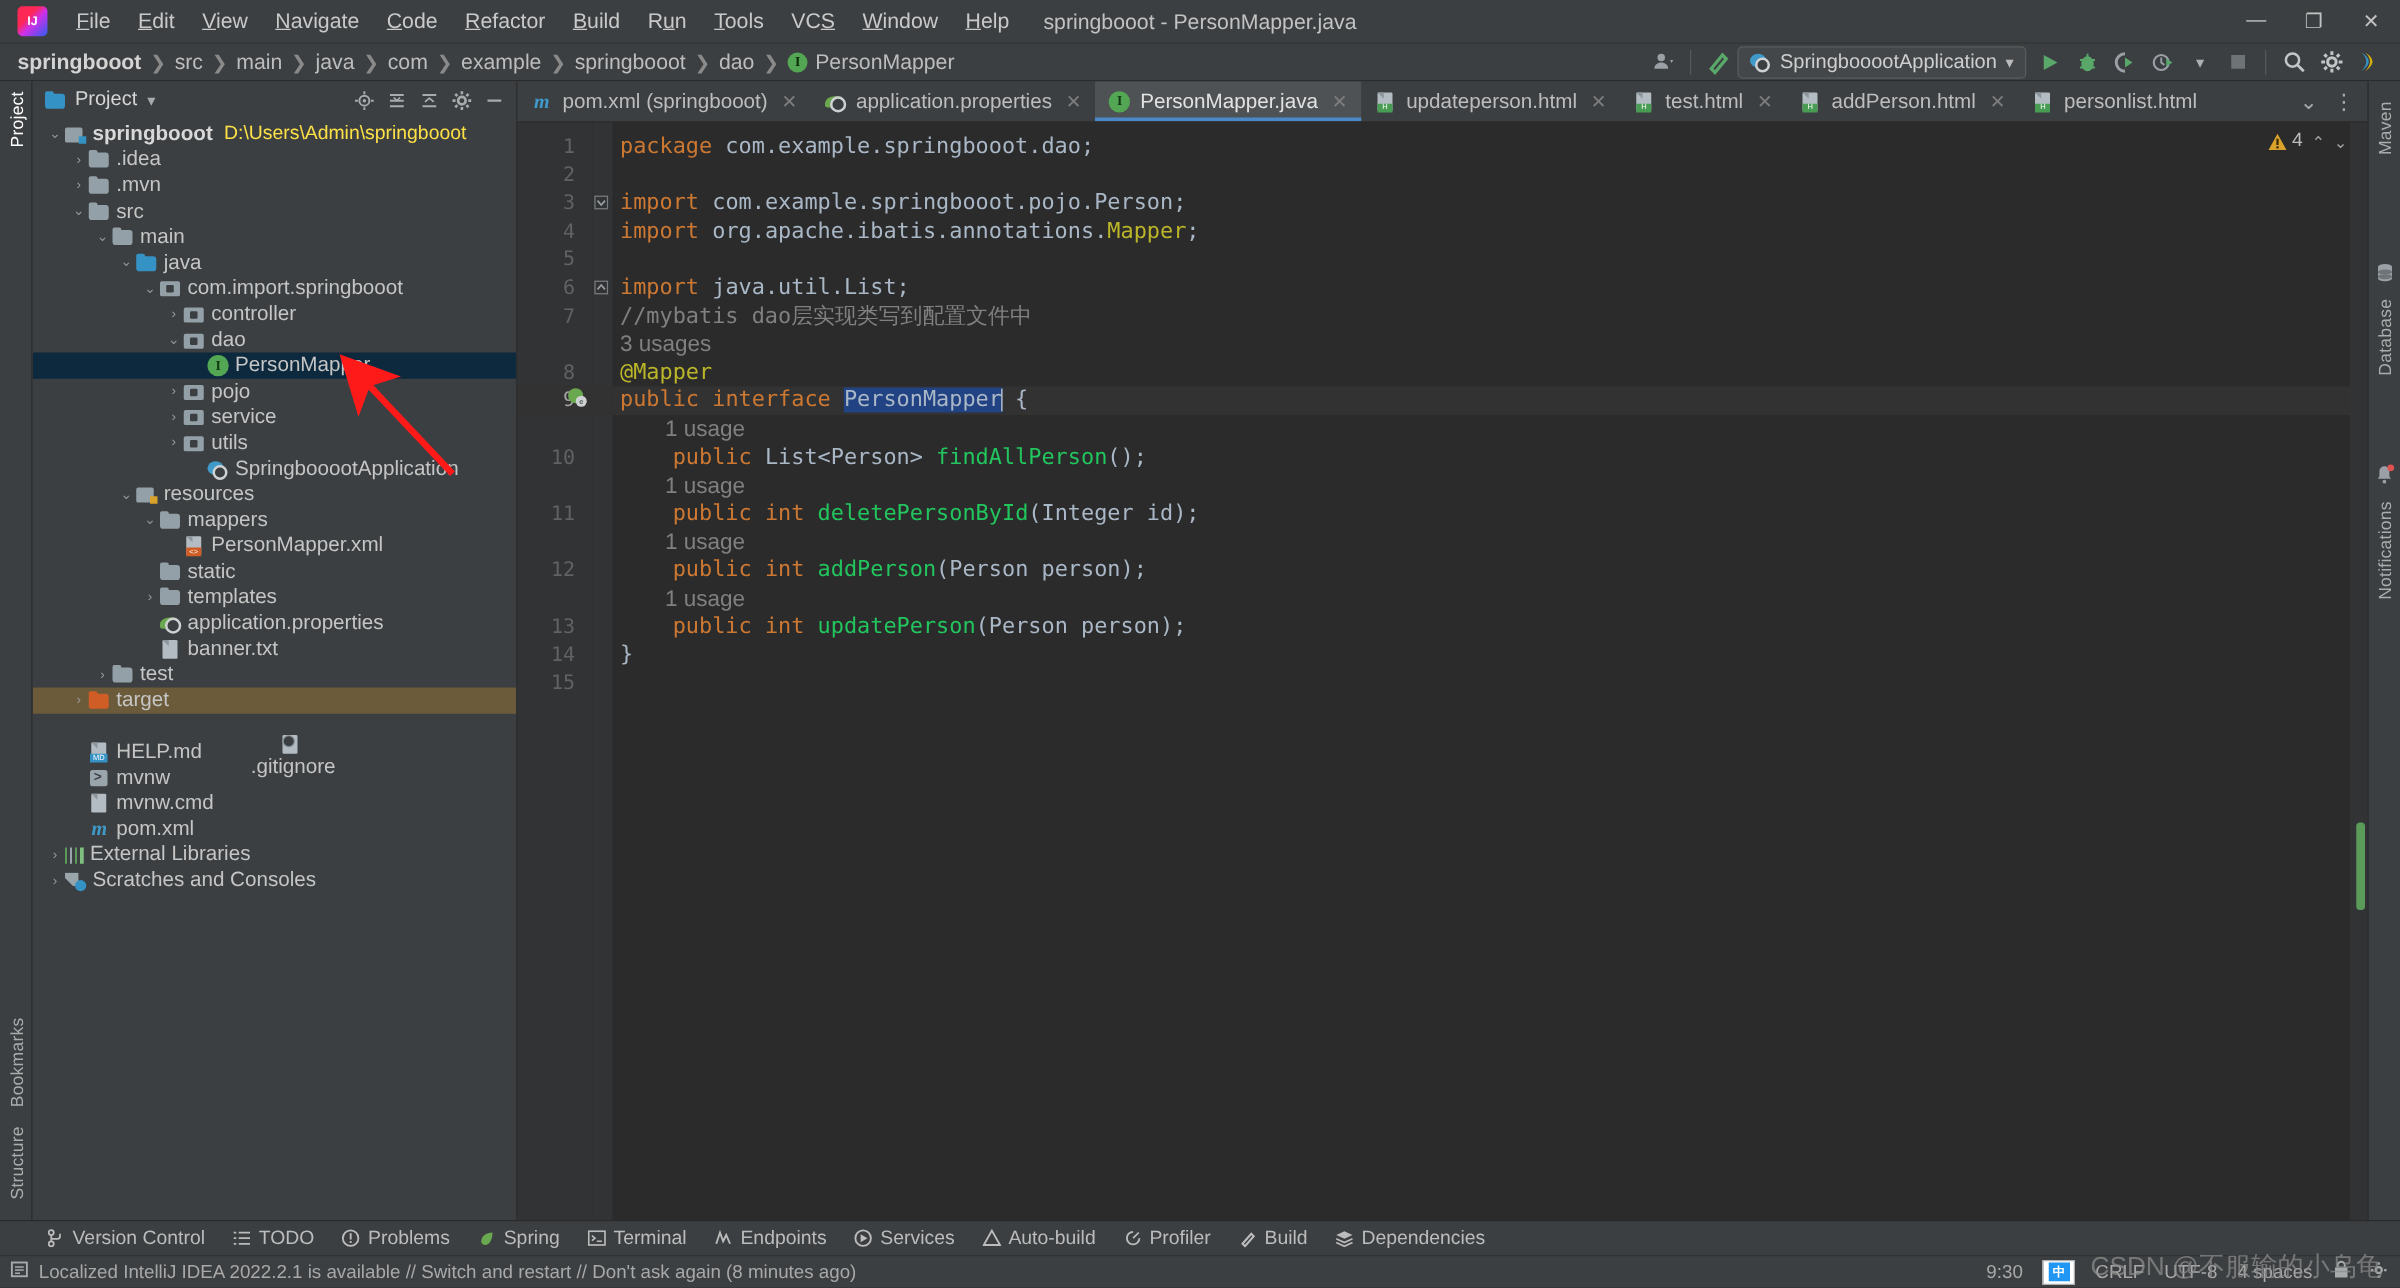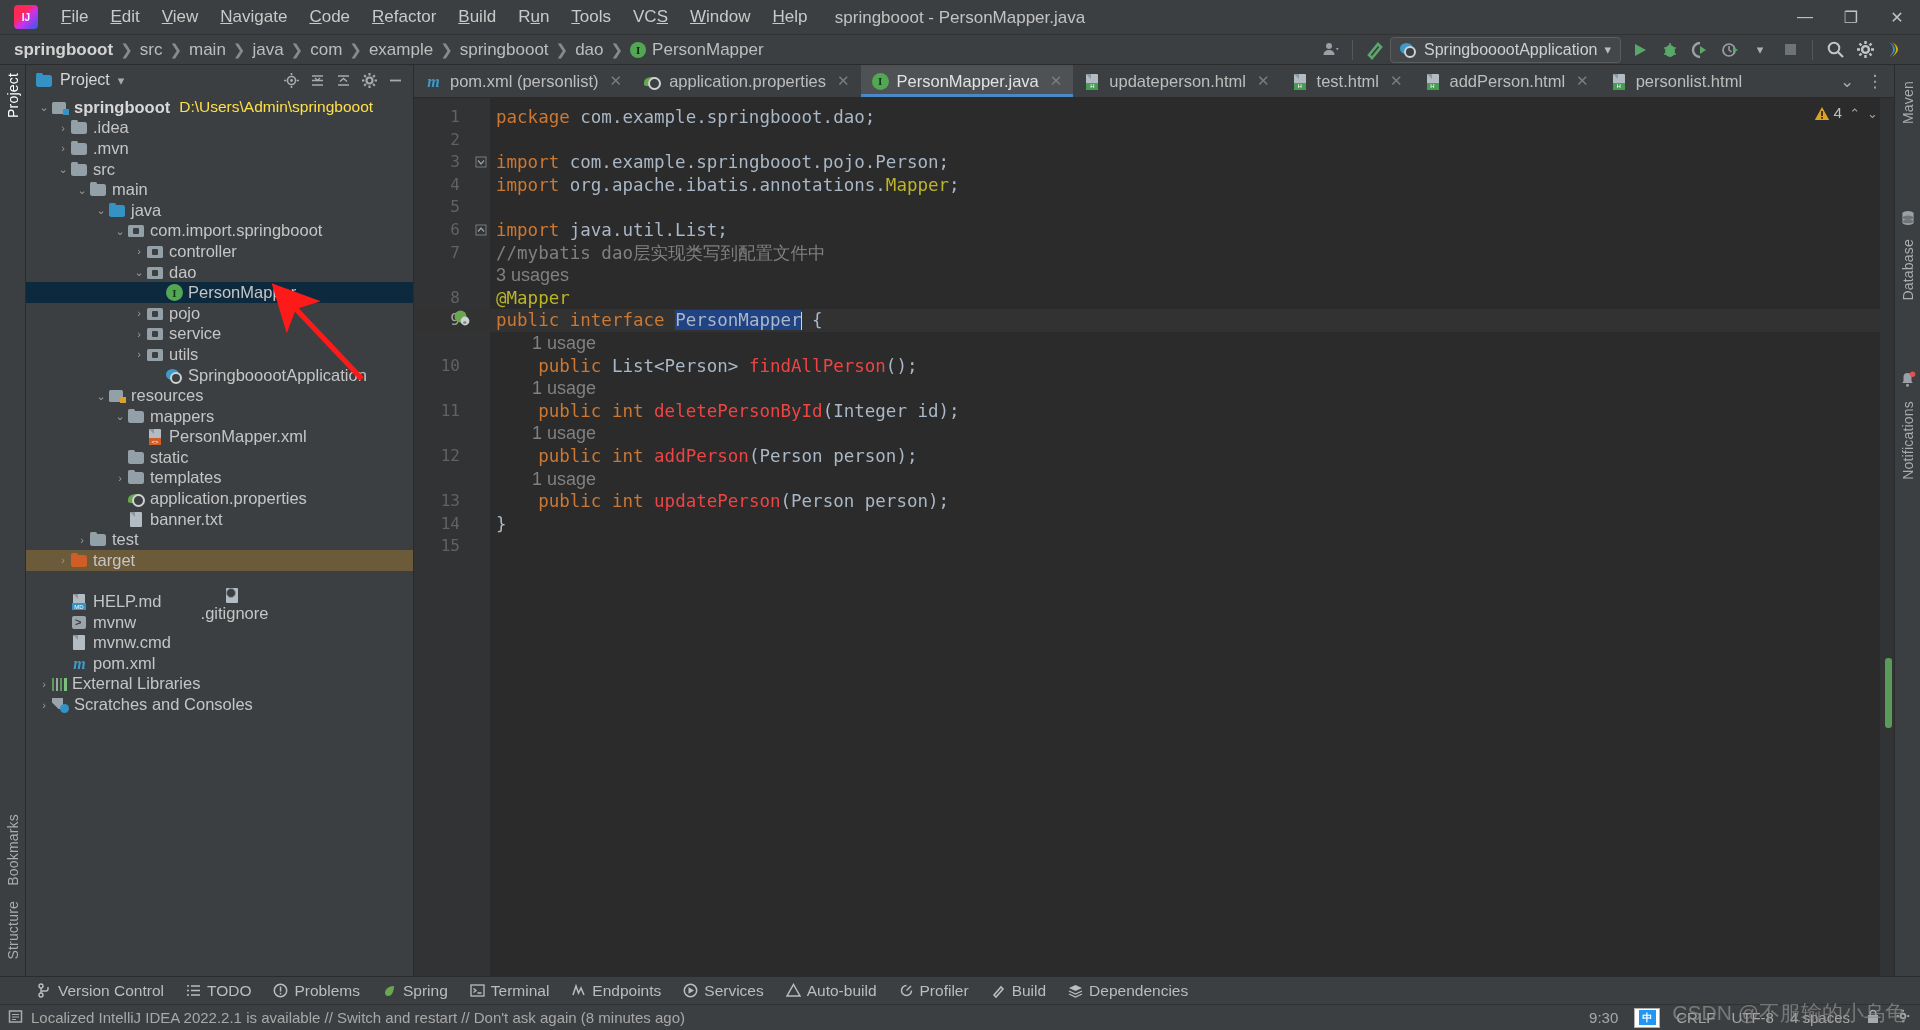--- a/index.html
+++ b/index.html
@@ -231,21 +231,21 @@
   }
   .ln{ height:22.6px; line-height:22.6px; padding-right:14px; }
   .ln.curr{ background:#323232; }
   .cl{ height:22.6px; line-height:22.6px; padding-left:6px; }
   .cl.curr{ background:#323232; }
   .hintline{ height:22.6px; line-height:22.6px; font-family:"Liberation Sans",sans-serif;
     font-size:18px; color:#808080; padding-left:6px; }
   .kw{ color:#cc7832; }
   .cmt{ color:#808080; }
   .ann{ color:#bbb529; }
-  .mth{ color:#ef4444; }
+  .mth{ color:#22c55e; }
   .typ{ color:#a9b7c6; }
   .sel{ background:#214283; }
   .caret{ display:inline-block; width:0; border-left:1.6px solid #cfd2d3; height:18px;
           vertical-align:-4px; margin-left:-1px;}
   .gutter-icon{ position:absolute; right:4px; width:18px;height:18px; }
 
   .errstrip{
     width:14px; background:#313335; flex:none; position:relative;
   }
   .editor-scroll{
@@ -641,21 +641,21 @@
             <span class="ico scratch"></span>
             <span class="lbl">Scratches and Consoles</span>
           </div>
         </div>
     </div>
 
     <div class="editorcol">
       <div class="tabbar" id="tabbar">
           <div class="tab">
             <span class="ico maven">m</span>
-            <span>pom.xml (personlist)</span>
+            <span>pom.xml (springbooot)</span>
             <span class="x">✕</span>
           </div>
           <div class="tab">
             <span class="ico spring"></span>
             <span>application.properties</span>
             <span class="x">✕</span>
           </div>
           <div class="tab active">
             <span class="ico iface">I</span>
             <span>PersonMapper.java</span>

